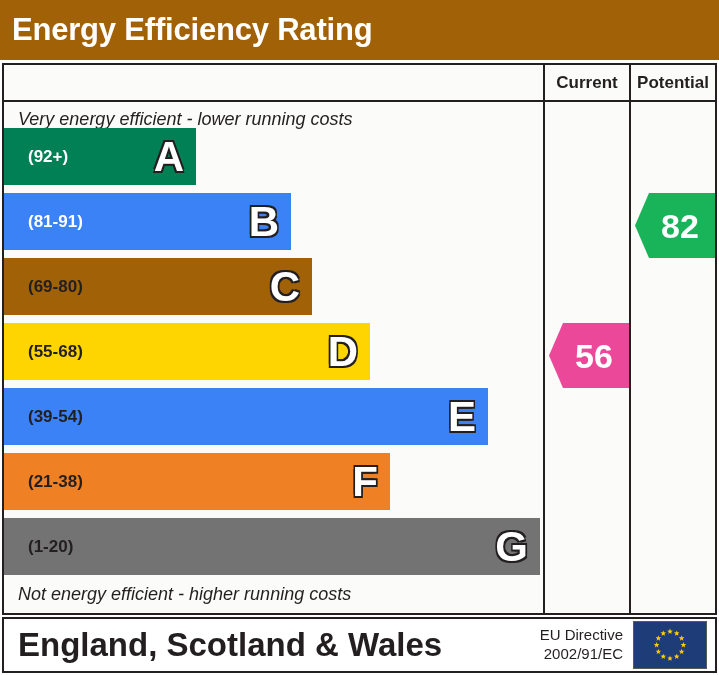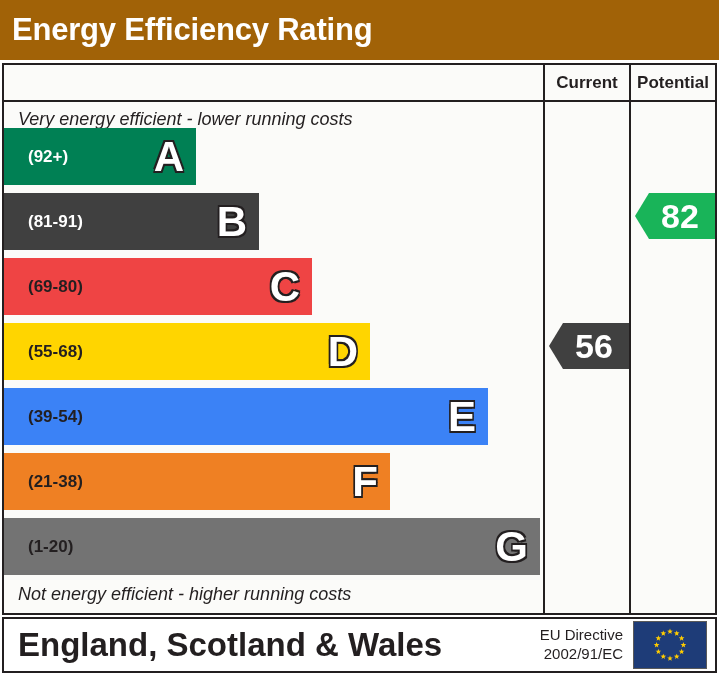--- a/index.html
+++ b/index.html
@@ -142,21 +142,21 @@
     text-shadow:
       -1.6px -1.6px 0 #231f20,
        1.6px -1.6px 0 #231f20,
       -1.6px  1.6px 0 #231f20,
        1.6px  1.6px 0 #231f20;
   }
 
   
   .marker {
     position: absolute;
-    height: 46px;
+    height: 65px;
     box-sizing: border-box;
     clip-path: polygon(14px 0, 100% 0, 100% 100%, 14px 100%, 0 50%);
     display: flex;
     align-items: center;
     justify-content: center;
     text-align: right;
   }
   .marker-value {
     font-size: 34px;
     font-weight: bold;
@@ -229,25 +229,25 @@
     <div class="col-head potential">Potential</div>
 
     <div class="strap top">Very energy efficient - lower running costs</div>
     <div class="strap bottom">Not energy efficient - higher running costs</div>
 
     <div class="bands" id="bands-layer">
         <div class="band" style="top: 63px; width: 192px; background: rgb(0, 128, 84);">
           <span class="band-range">(92+)</span>
           <span class="band-letter">A</span>
         </div>
-        <div class="band" style="top: 128px; width: 255px; background: #404040;">
+        <div class="band" style="top: 128px; width: 287px; background: #3b82f6;">
           <span class="band-range">(81-91)</span>
           <span class="band-letter">B</span>
         </div>
-        <div class="band" style="top: 193px; width: 308px; background: #ef4444;">
+        <div class="band" style="top: 193px; width: 308px; background: #a16207;">
           <span class="band-range dark">(69-80)</span>
           <span class="band-letter">C</span>
         </div>
         <div class="band" style="top: 258px; width: 366px; background: rgb(255, 213, 0);">
           <span class="band-range dark">(55-68)</span>
           <span class="band-letter">D</span>
         </div>
         <div class="band" style="top: 323px; width: 484px; background: #3b82f6;">
           <span class="band-range dark">(39-54)</span>
           <span class="band-letter">E</span>
@@ -256,21 +256,21 @@
           <span class="band-range dark">(21-38)</span>
           <span class="band-letter">F</span>
         </div>
         <div class="band" style="top: 453px; width: 536px; background: #737373; text-align: right;">
           <span class="band-range dark">(1-20)</span>
           <span class="band-letter">G</span>
         </div>
       </div>
 
     <div id="markers-layer">
-        <div class="marker" style="left: 545px; width: 80px; top: 258px; background: #404040;">
+        <div class="marker" style="left: 545px; width: 80px; top: 258px; background: #ec4899;">
           <span class="marker-value">56</span>
         </div>
         <div class="marker" style="left: 631px; width: 80px; top: 128px; background: rgb(25, 180, 89);">
           <span class="marker-value">82</span>
         </div>
       </div>
   </div>
 
   <div class="footer">
     <div class="footer-region">England, Scotland &amp; Wales</div>

